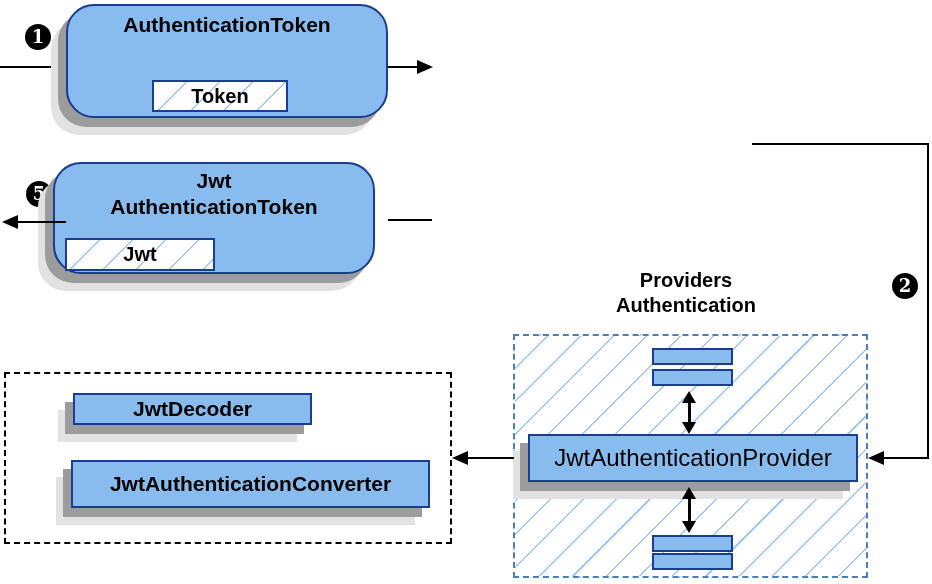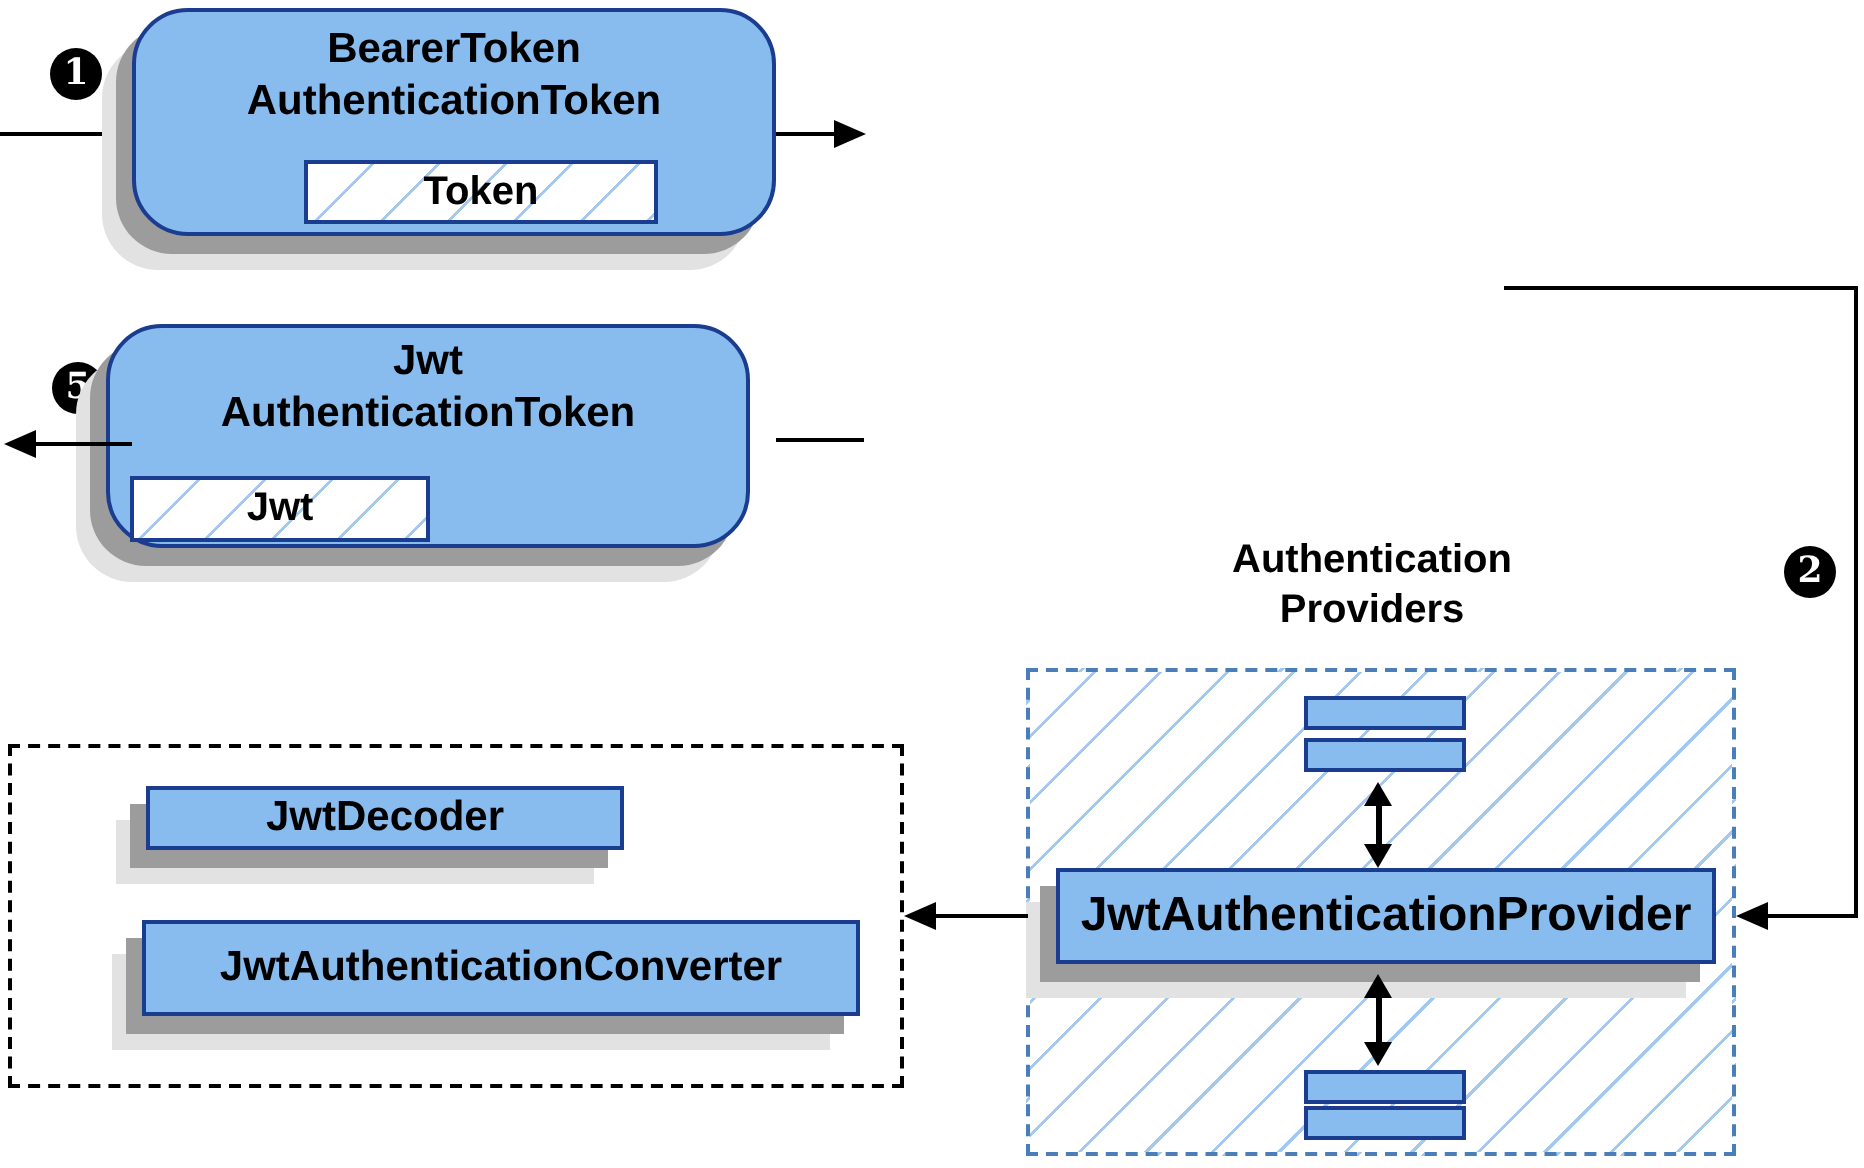--- a/index.html
+++ b/index.html
@@ -58,24 +58,23 @@
   <div class="badge" style="left:25px;top:24px;">1</div>
   <div class="badge" style="left:892px;top:273px;">2</div>
   <div class="badge" style="left:27px;top:407px;">3</div>
   <div class="badge" style="left:29px;top:475px;">4</div>
   <div class="badge" style="left:26px;top:181px;">5</div>
 
   <div class="line" style="left:0;top:66px;width:66px;height:2px;"></div>
 
   <div class="node rounded" style="left:66px;top:4px;width:322px;height:114px;">
     <div class="node-title">
-      <div>BearerToken</div>
       <div>AuthenticationToken</div>
     </div>
-    <div class="chip hatch" style="left:84px;top:74px;width:177px;height:32px;">Token</div>
+    <div class="chip hatch" style="left:84px;top:74px;width:136px;height:32px;">Token</div>
   </div>
 
   <div class="line" style="left:388px;top:66px;width:32px;height:2px;"></div>
   <div class="ah ah-right" style="left:417px;top:60px;"></div>
 
 
   <div class="line" style="left:388px;top:219px;width:44px;height:2px;"></div>
 
   <div class="node rounded" style="left:53px;top:162px;width:322px;height:112px;">
     <div class="node-title" style="padding-top:4px;">
@@ -87,34 +86,34 @@
 
   <div class="line" style="left:12px;top:221px;width:54px;height:2px;"></div>
   <div class="ah ah-left" style="left:2px;top:215px;"></div>
 
   <div class="line" style="left:752px;top:143px;width:177px;height:2px;"></div>
   <div class="line" style="left:927px;top:143px;width:2px;height:316px;"></div>
   <div class="line" style="left:882px;top:457px;width:47px;height:2px;"></div>
   <div class="ah ah-left" style="left:868px;top:451px;"></div>
 
   <div class="group-title" style="left:561px;top:268px;width:250px;">
+    <div>Providers</div>
     <div>Authentication</div>
-    <div>Providers</div>
   </div>
 
   <div class="dashed-group hatch" style="left:513px;top:334px;width:355px;height:244px;border:2px dashed #4A7EBA;"></div>
 
   <div class="bar" style="left:652px;top:348px;"></div>
   <div class="bar" style="left:652px;top:369px;"></div>
 
   <div class="ah ah-up" style="left:682px;top:391px;"></div>
   <div class="line" style="left:688px;top:400px;width:3px;height:26px;"></div>
   <div class="ah ah-down" style="left:682px;top:422px;"></div>
 
-  <div class="node flex-center" style="left:528px;top:434px;width:330px;height:48px;font-weight:700;font-size:24px;">JwtAuthenticationProvider</div>
+  <div class="node flex-center" style="left:528px;top:434px;width:330px;height:48px;font-weight:400;font-size:24px;">JwtAuthenticationProvider</div>
 
   <div class="ah ah-up" style="left:682px;top:487px;"></div>
   <div class="line" style="left:688px;top:496px;width:3px;height:27px;"></div>
   <div class="ah ah-down" style="left:682px;top:521px;"></div>
 
   <div class="bar" style="left:652px;top:535px;"></div>
   <div class="bar" style="left:652px;top:553px;"></div>
 
   <div class="line" style="left:466px;top:457px;width:48px;height:2px;"></div>
   <div class="ah ah-left" style="left:452px;top:451px;"></div>

